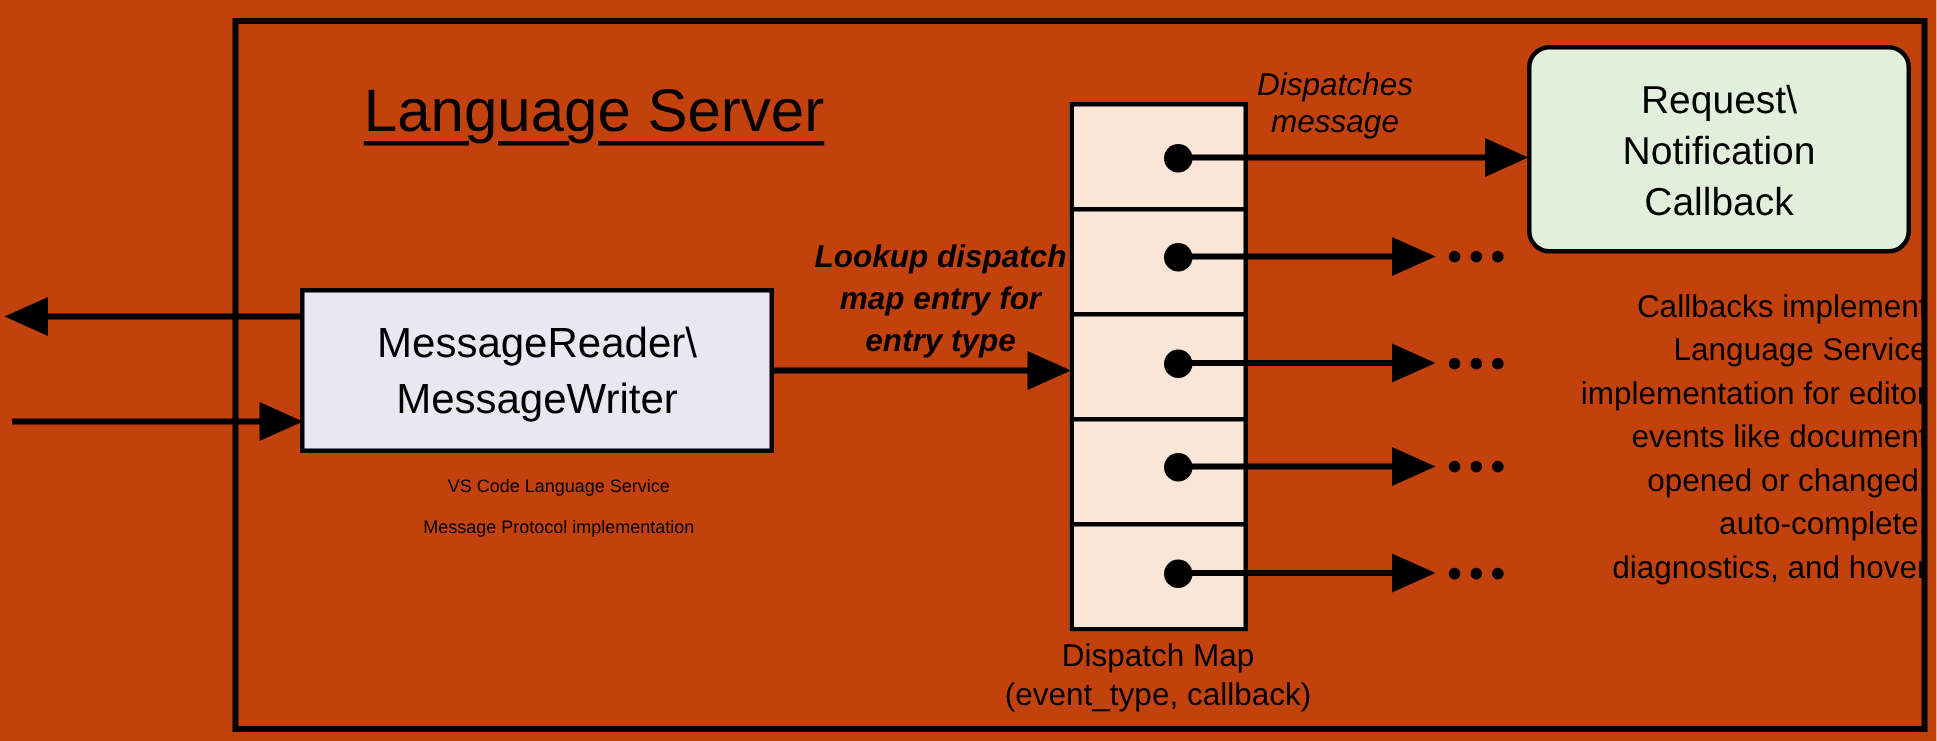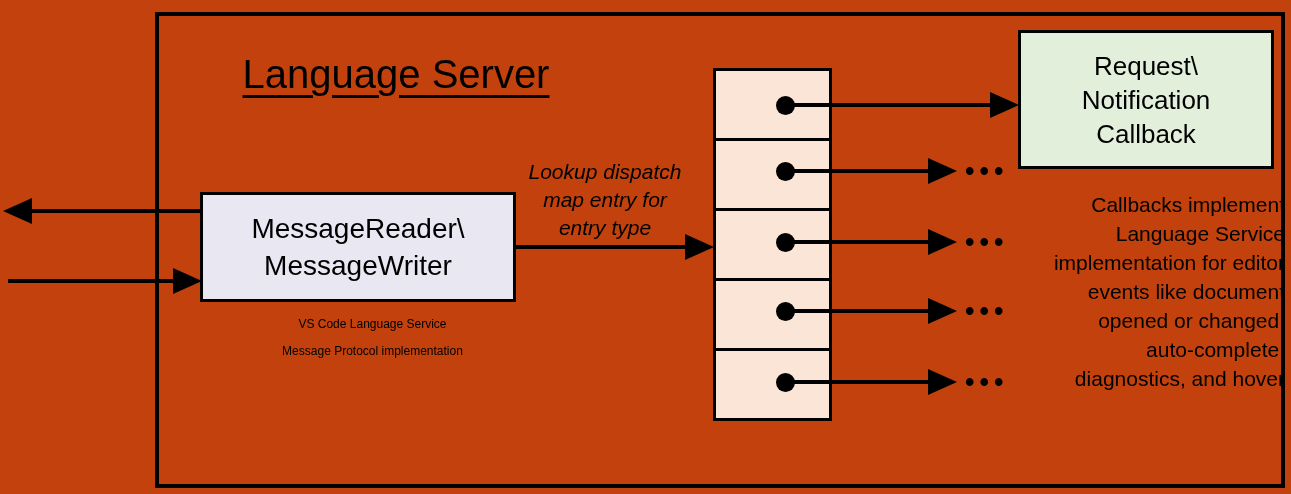--- a/index.html
+++ b/index.html
@@ -149,21 +149,21 @@
   </div>
 
   <div class="caption" style="left:200px; top:311px; width:345px;">
     <span>VS Code Language Service</span><br>
     <span>Message Protocol implementation</span>
   </div>
 
   <div class="line" style="left:515px; top:245px; width:172px;"></div>
   <div class="head-right" style="left:685px; top:234px;"></div>
 
-  <div class="note" style="left:515px; top:158px; width:180px; line-height:28px;">
+  <div class="note" style="left:537px; top:158px; width:180px; line-height:28px;font-weight:bold;">
     <span>Lookup dispatch</span><br>
     <span>map entry for</span><br>
     <span>entry type</span>
   </div>
 
   <div class="cell" style="top: 68px; background-color: rgb(251, 229, 214);"></div>
   <div class="cell" style="top: 138px; background-color: rgb(251, 229, 214);"></div>
   <div class="cell" style="top: 208px; background-color: rgb(251, 229, 214);"></div>
   <div class="cell" style="top: 278px; background-color: rgb(251, 229, 214);"></div>
   <div class="cell" style="top: 348px; background-color: rgb(251, 229, 214);"></div>
@@ -186,31 +186,39 @@
   <div class="ellipsis" style="left:965px; top:229px;">•••</div>
 
   <div class="line" style="left:785px; top:309px; width:145px;"></div>
   <div class="head-right" style="left:928px; top:298px;"></div>
   <div class="ellipsis" style="left:965px; top:298px;">•••</div>
 
   <div class="line" style="left:785px; top:380px; width:145px;"></div>
   <div class="head-right" style="left:928px; top:369px;"></div>
   <div class="ellipsis" style="left:965px; top:369px;">•••</div>
 
-
-  <div class="box" id="callback-box" style="background-color: rgb(226, 239, 218);">
+  <div class="note" style="left:830px; top:44px; width:120px; line-height:25px;">
+    <span>Dispatches</span><br>
+    <span>message</span>
+  </div>
+
+  <div class="box" id="callback-box" style="background-color: rgb(226, 239, 218); border-radius: 15px;">
     <span>Request\</span>
     <span>Notification</span>
     <span>Callback</span>
   </div>
 
   <div id="callback-caption">
     <span>Callbacks implement</span><br>
     <span>Language Service</span><br>
     <span>implementation for editor</span><br>
     <span>events like document</span><br>
     <span>opened or changed,</span><br>
     <span>auto-complete,</span><br>
     <span>diagnostics, and hover</span>
   </div>
 
+  <div id="dispatch-caption">
+    <span>Dispatch Map</span><br>
+    <span>(event_type, callback)</span>
+  </div>
 
 </div>
 
 </body></html>

